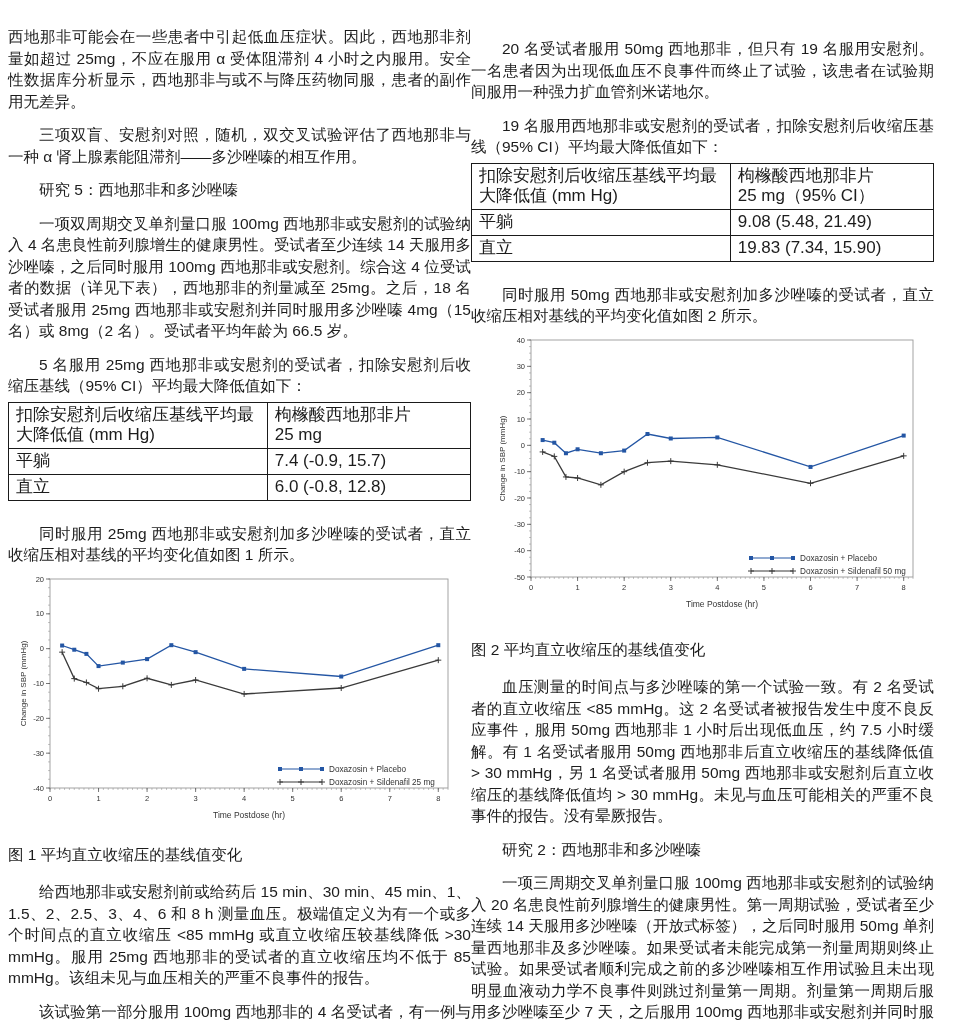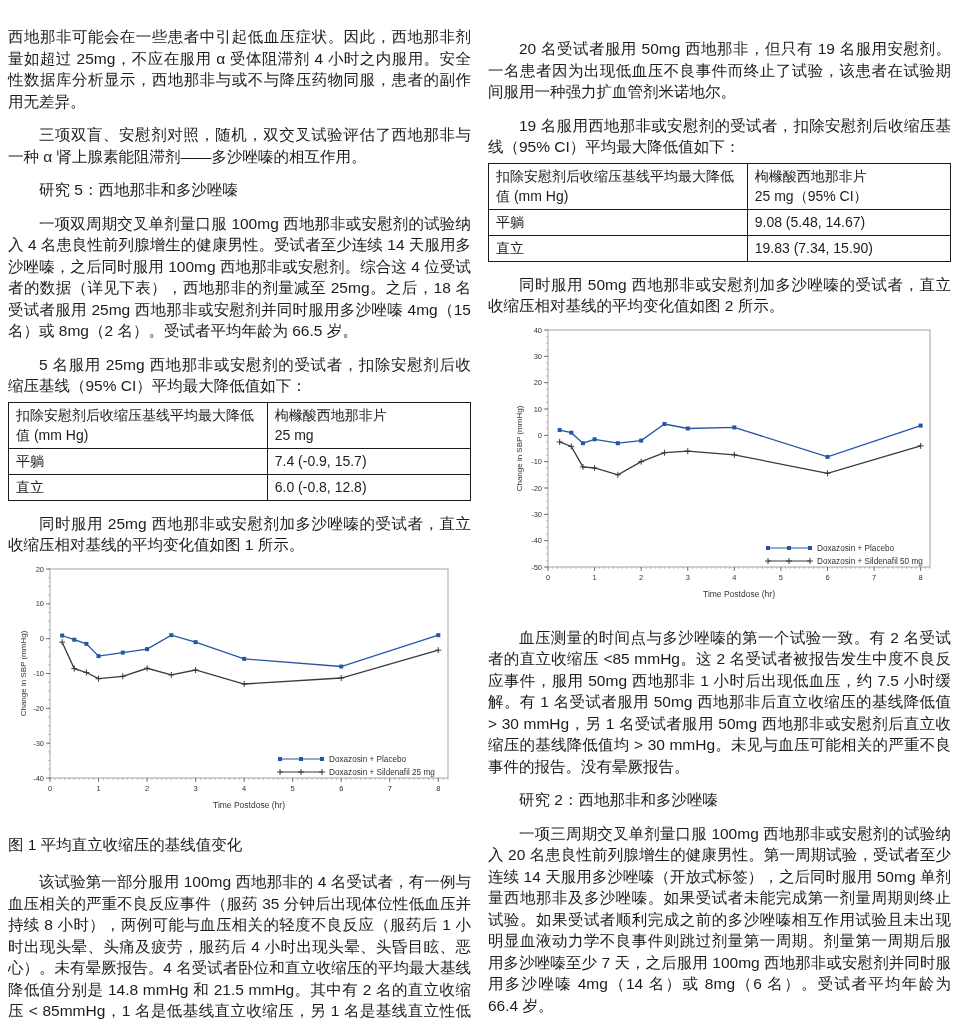--- a/index.html
+++ b/index.html
@@ -6,35 +6,35 @@
   body{
     width:955px;height:1024px;overflow:hidden;
     font-family:"Liberation Sans",sans-serif;
     color:#1c1c1c;
     -webkit-font-smoothing:antialiased;
   }
   .page{
     box-sizing:border-box;
     width:765px;height:1024px;
     padding:26px 8px 18px 8px;
-    display:flex;gap:17px;
+    display:flex;
   }
   .col{width:463px;flex:0 0 463px;}
   .col p{
     margin:0;
     font-size:15.5px;
     line-height:21.5px;
     text-align:justify;
   }
   .col p.ind{text-indent:2em;margin-top:12px;}
   table.dtab{
     border-collapse:collapse;
     width:100%;
-    margin:5px 0 12px 0;
-    font-size:14px;
+    margin:5px 0 22px 0;
+    font-size:17px;
     line-height:20px;
   }
   table.dtab td{
     border:1.5px solid #1a1a1a;
     padding:2px 7px 3px 7px;
     vertical-align:top;
     text-align:left;
   }
   table.dtab td.c1{width:56%;}
   .fig{margin:6px 0 0 0;}
@@ -258,40 +258,41 @@
           <text x="311" y="199.8" font-size="8.2" fill="#333333">Doxazosin + Placebo</text>
           <line x1="262" y1="210" x2="304" y2="210" stroke="#3a3a3a" stroke-width="1.2"></line>
           <path d="M 259 210 L 265 210 M 262 207 L 262 213" stroke="#3a3a3a" stroke-width="1" fill="none"></path>
           <path d="M 280 210 L 286 210 M 283 207 L 283 213" stroke="#3a3a3a" stroke-width="1" fill="none"></path>
           <path d="M 301 210 L 307 210 M 304 207 L 304 213" stroke="#3a3a3a" stroke-width="1" fill="none"></path>
           <text x="311" y="212.8" font-size="8.2" fill="#333333">Doxazosin + Sildenafil 25 mg</text>
         </svg>
     </div>
     <p class="figcap">图 1 平均直立收缩压的基线值变化</p>
 
+    <p class="ind">给西地那非或安慰剂前或给药后 15 min、30 min、45 min、1、1.5、2、2.5、3、4、6 和 8 h 测量血压。极端值定义为有一个或多个时间点的直立收缩压 &lt;85 mmHg 或直立收缩压较基线降低 &gt;30 mmHg。服用 25mg 西地那非的受试者的直立收缩压均不低于 85 mmHg。该组未见与血压相关的严重不良事件的报告。</p>
     <p class="ind">该试验第一部分服用 100mg 西地那非的 4 名受试者，有一例与血压相关的严重不良反应事件（服药 35 分钟后出现体位性低血压并持续 8 小时），两例可能与血压相关的轻度不良反应（服药后 1 小时出现头晕、头痛及疲劳，服药后 4 小时出现头晕、头昏目眩、恶心）。未有晕厥报告。4 名受试者卧位和直立收缩压的平均最大基线降低值分别是 14.8 mmHg 和 21.5 mmHg。其中有 2 名的直立收缩压 &lt; 85mmHg，1 名是低基线直立收缩压，另 1 名是基线直立性低血压。</p>
 
   </div>
 
   <div class="col">
     <p class="ind">20 名受试者服用 50mg 西地那非，但只有 19 名服用安慰剂。一名患者因为出现低血压不良事件而终止了试验，该患者在试验期间服用一种强力扩血管剂米诺地尔。</p>
     <p class="ind">19 名服用西地那非或安慰剂的受试者，扣除安慰剂后收缩压基线（95% CI）平均最大降低值如下：</p>
 
     <table class="dtab">
       <tbody>
         <tr>
           <td class="c1">扣除安慰剂后收缩压基线平均最大降低值 (mm Hg)</td>
           <td>
             <span>枸橼酸西地那非片</span><br>
             <span>25 mg（95% CI）</span>
           </td>
         </tr>
         <tr>
           <td class="c1">平躺</td>
-          <td>9.08 (5.48, 14.67)</td>
+          <td>9.08 (5.48, 21.49)</td>
         </tr>
         <tr>
           <td class="c1">直立</td>
           <td>19.83 (7.34, 15.90)</td>
         </tr>
       </tbody>
     </table>
 
     <p class="ind">同时服用 50mg 西地那非或安慰剂加多沙唑嗪的受试者，直立收缩压相对基线的平均变化值如图 2 所示。</p>
 
@@ -487,19 +488,20 @@
           <rect x="273" y="223" width="4" height="4" fill="#2456A4"></rect>
           <rect x="294" y="223" width="4" height="4" fill="#2456A4"></rect>
           <text x="303" y="227.8" font-size="8.2" fill="#333333">Doxazosin + Placebo</text>
           <line x1="254" y1="238" x2="296" y2="238" stroke="#3a3a3a" stroke-width="1.2"></line>
           <path d="M 251 238 L 257 238 M 254 235 L 254 241" stroke="#3a3a3a" stroke-width="1" fill="none"></path>
           <path d="M 272 238 L 278 238 M 275 235 L 275 241" stroke="#3a3a3a" stroke-width="1" fill="none"></path>
           <path d="M 293 238 L 299 238 M 296 235 L 296 241" stroke="#3a3a3a" stroke-width="1" fill="none"></path>
           <text x="303" y="240.8" font-size="8.2" fill="#333333">Doxazosin + Sildenafil 50 mg</text>
         </svg>
     </div>
+    <p class="figcap">图 2 平均直立收缩压的基线值变化</p>
 
     <p class="ind">血压测量的时间点与多沙唑嗪的第一个试验一致。有 2 名受试者的直立收缩压 &lt;85 mmHg。这 2 名受试者被报告发生中度不良反应事件，服用 50mg 西地那非 1 小时后出现低血压，约 7.5 小时缓解。有 1 名受试者服用 50mg 西地那非后直立收缩压的基线降低值 &gt; 30 mmHg，另 1 名受试者服用 50mg 西地那非或安慰剂后直立收缩压的基线降低值均 &gt; 30 mmHg。未见与血压可能相关的严重不良事件的报告。没有晕厥报告。</p>
     <p class="ind">研究 2：西地那非和多沙唑嗪</p>
     <p class="ind">一项三周期交叉单剂量口服 100mg 西地那非或安慰剂的试验纳入 20 名患良性前列腺增生的健康男性。第一周期试验，受试者至少连续 14 天服用多沙唑嗪（开放式标签），之后同时服用 50mg 单剂量西地那非及多沙唑嗪。如果受试者未能完成第一剂量周期则终止试验。如果受试者顺利完成之前的多沙唑嗪相互作用试验且未出现明显血液动力学不良事件则跳过剂量第一周期。剂量第一周期后服用多沙唑嗪至少 7 天，之后服用 100mg 西地那非或安慰剂并同时服用多沙唑嗪 4mg（14 名）或 8mg（6 名）。受试者平均年龄为 66.4 岁。</p>
     <p class="ind">共筛选 25 名受试者。在第一周期研究时终止 2 名，1 名未通过剂量预筛选试验，另 1 名在服用 50mg 西地那非 30 分钟后出现中等不良事件—症状性低血压。最终参与试验的 20 名受试者，其中 13 名顺利完成第一周期试验，7 名顺利完成之前的多沙唑嗪试验（使用 50mg 的西地那非）。</p>
   </div>
 </div>
 
 </body></html>

